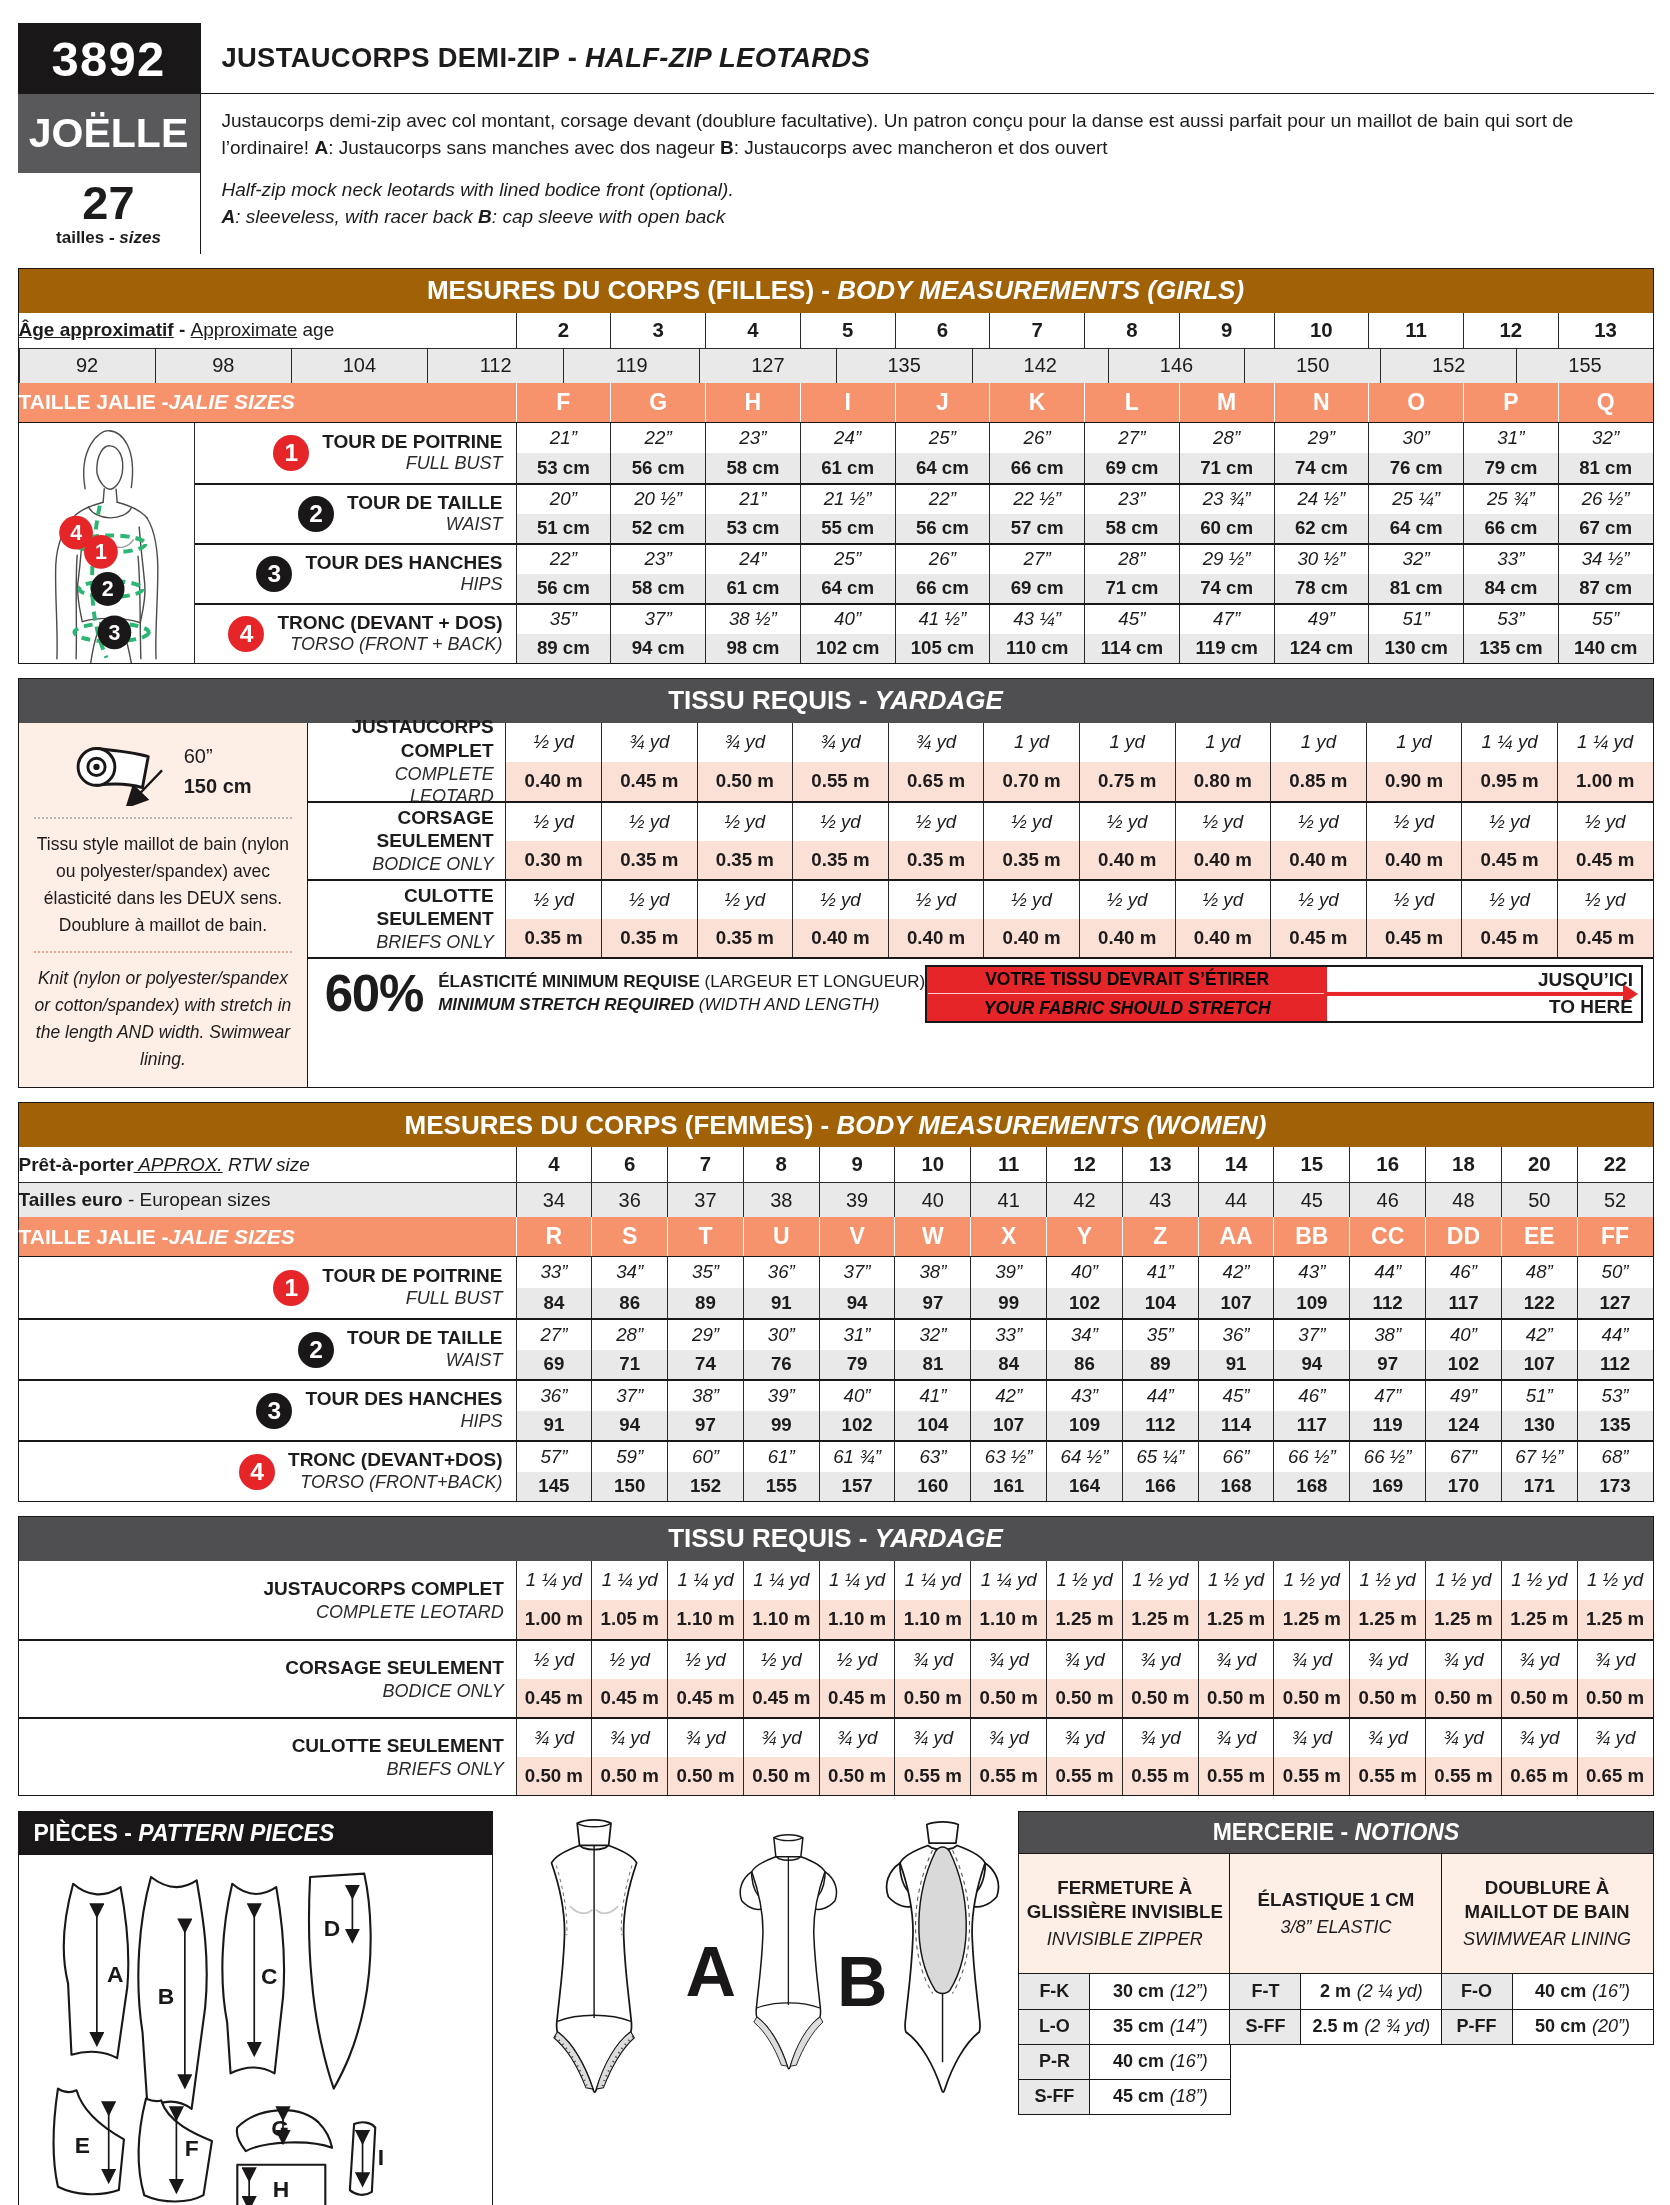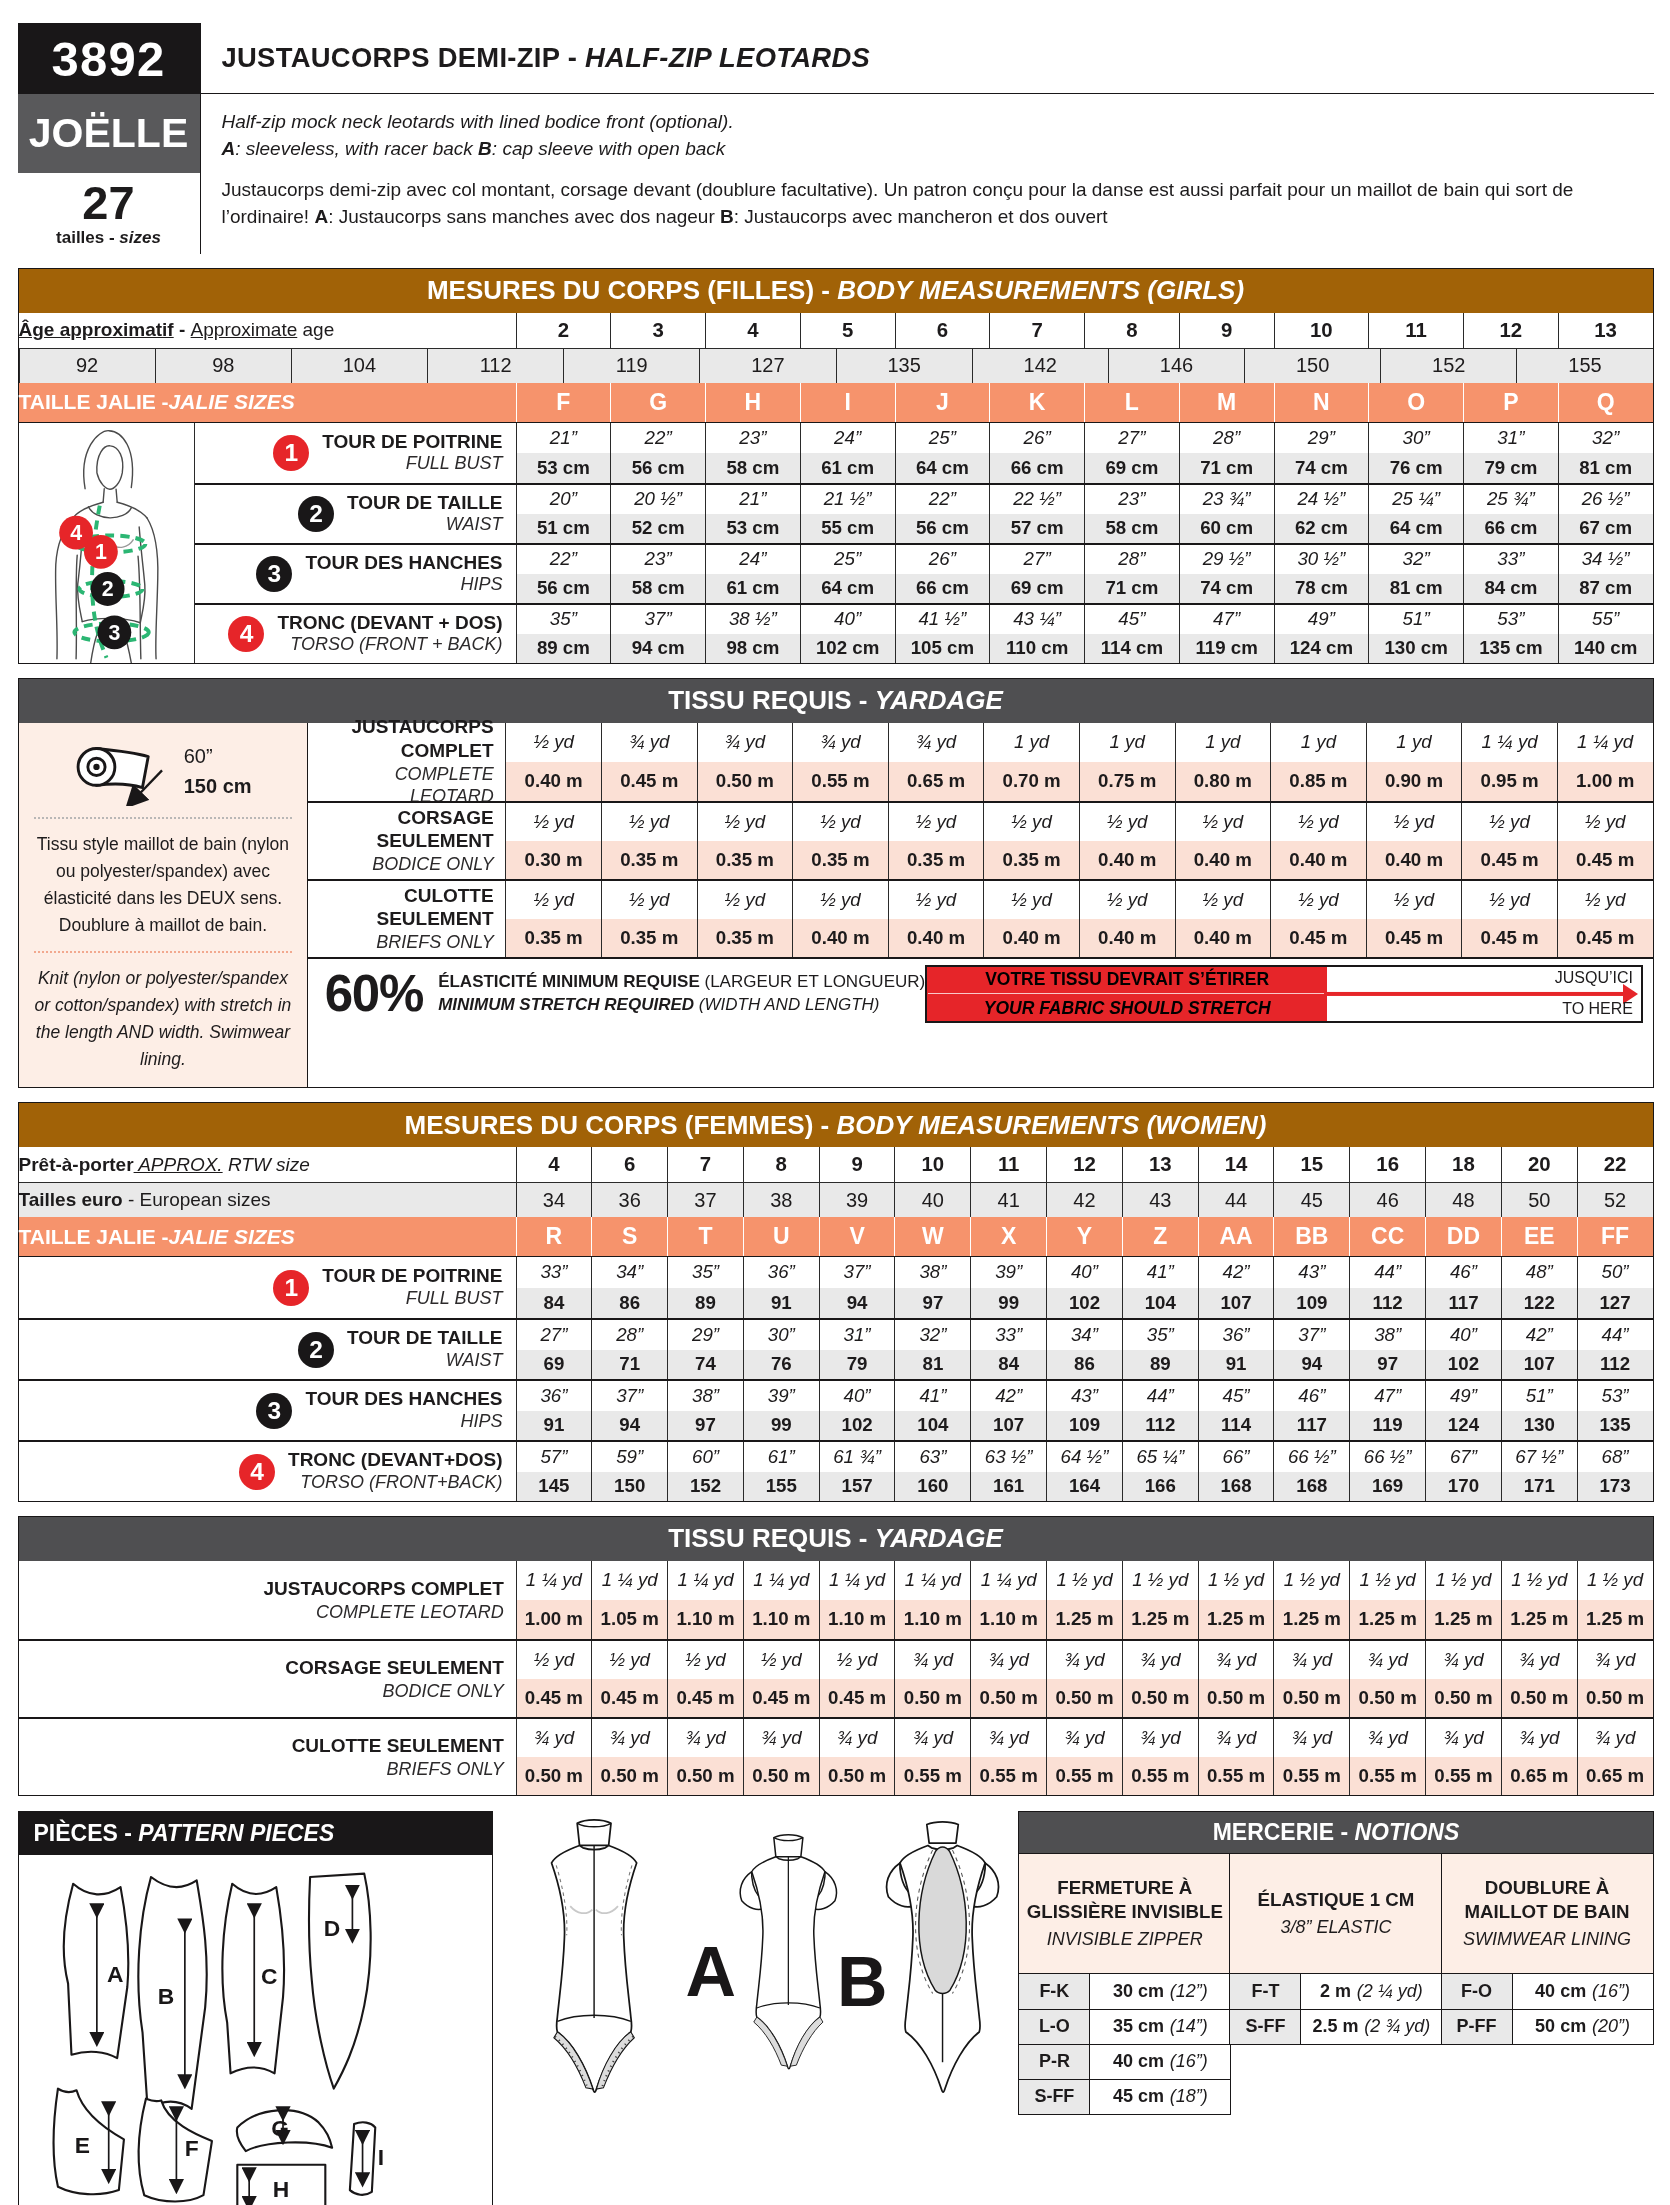--- a/index.html
+++ b/index.html
@@ -87,21 +87,21 @@
   .stretch{border-top:2.3px solid #191718;height:72px;display:flex;align-items:center}
   .pct{font-size:51px;font-weight:800;margin-left:16.3px;letter-spacing:-1.2px}
   .stxt{margin-left:15px;font-size:17px;line-height:1.35;white-space:nowrap}
   .gauge{margin-left:auto;margin-right:9.3px;width:718px;height:58px;border:2.3px solid #191718;
         display:flex;position:relative}
   .gred{width:56%;background:#e62529;color:#000000;display:flex;flex-direction:column;
         justify-content:center;text-align:center;font-size:17.5px;font-weight:bold}
   .gred .fr{padding-bottom:3.5px;border-bottom:1.2px solid rgba(255,255,255,.75);margin:0 1.2px 3.5px}
   .gred .en{font-style:italic}
   .gwhite{flex:1;display:flex;flex-direction:column;justify-content:space-between;align-items:flex-end;
-        padding:2.3px 8.2px;font-size:16px;font-weight:normal;position:relative}
+        padding:2.3px 8.2px;font-size:19px;font-weight:bold;position:relative}
   .gwhite span{position:relative;z-index:2}
   .garrow{position:absolute;left:-3.5px;right:5.8px;top:50%;height:4.1px;background:#e62529;
         transform:translateY(-50%);z-index:1}
   .garrow:after{content:"";position:absolute;right:-2.3px;top:50%;transform:translateY(-50%);
         border-left:15px solid #e62529;border-top:10px solid transparent;border-bottom:10px solid transparent}
   
   .bottom{display:flex;margin-top:15px;align-items:stretch}
   .pieces{width:481px;border:1.8px solid #191718;display:flex;flex-direction:column}
   .pbar{background:#191718;color:#fff;font-size:23px;font-weight:800;padding:8.2px 0 8.2px 15px}
   .pieces svg{flex:1;width:100%}
@@ -136,22 +136,22 @@
       <div class="hname">JOËLLE</div>
       <div class="hsizes">
         <div class="n27">27</div>
         <div class="cap27"><span class="b">tailles - </span><span class="it">sizes</span></div>
       </div>
     </div>
     <div class="hright">
       <div class="htitle">
           <span><span>JUSTAUCORPS DEMI-ZIP - </span><span class="it">HALF-ZIP LEOTARDS</span></span>
         </div>
+      <div class="hdesc fr"><span>Justaucorps demi-zip avec col montant, corsage devant (doublure facultative). Un patron conçu pour la danse est aussi parfait pour un maillot de bain qui sort de l’ordinaire! </span><span class="b">A</span><span>: Justaucorps sans manches avec dos nageur </span><span class="b">B</span><span>: Justaucorps avec mancheron et dos ouvert</span></div>
       <div class="hdesc en"><span>Half-zip mock neck leotards with lined bodice front (optional).</span><br><span class="b">A</span><span>: sleeveless, with racer back   </span><span class="b">B</span><span>: cap sleeve with open back</span></div>
-      <div class="hdesc fr"><span>Justaucorps demi-zip avec col montant, corsage devant (doublure facultative). Un patron conçu pour la danse est aussi parfait pour un maillot de bain qui sort de l’ordinaire! </span><span class="b">A</span><span>: Justaucorps sans manches avec dos nageur </span><span class="b">B</span><span>: Justaucorps avec mancheron et dos ouvert</span></div>
     </div>
   </div>
 
   <div class="box">
     <div class="secbar"><span>MESURES DU CORPS (FILLES) - </span><span class="it">BODY MEASUREMENTS (GIRLS)</span></div>
     <div class="grow age">
       <div class="glabel">
           <span><span class="b u">Âge approximatif</span><span class="b"> - </span><span class="u">Approximate</span><span> age</span></span>
         </div>
       <div class="gvals">

